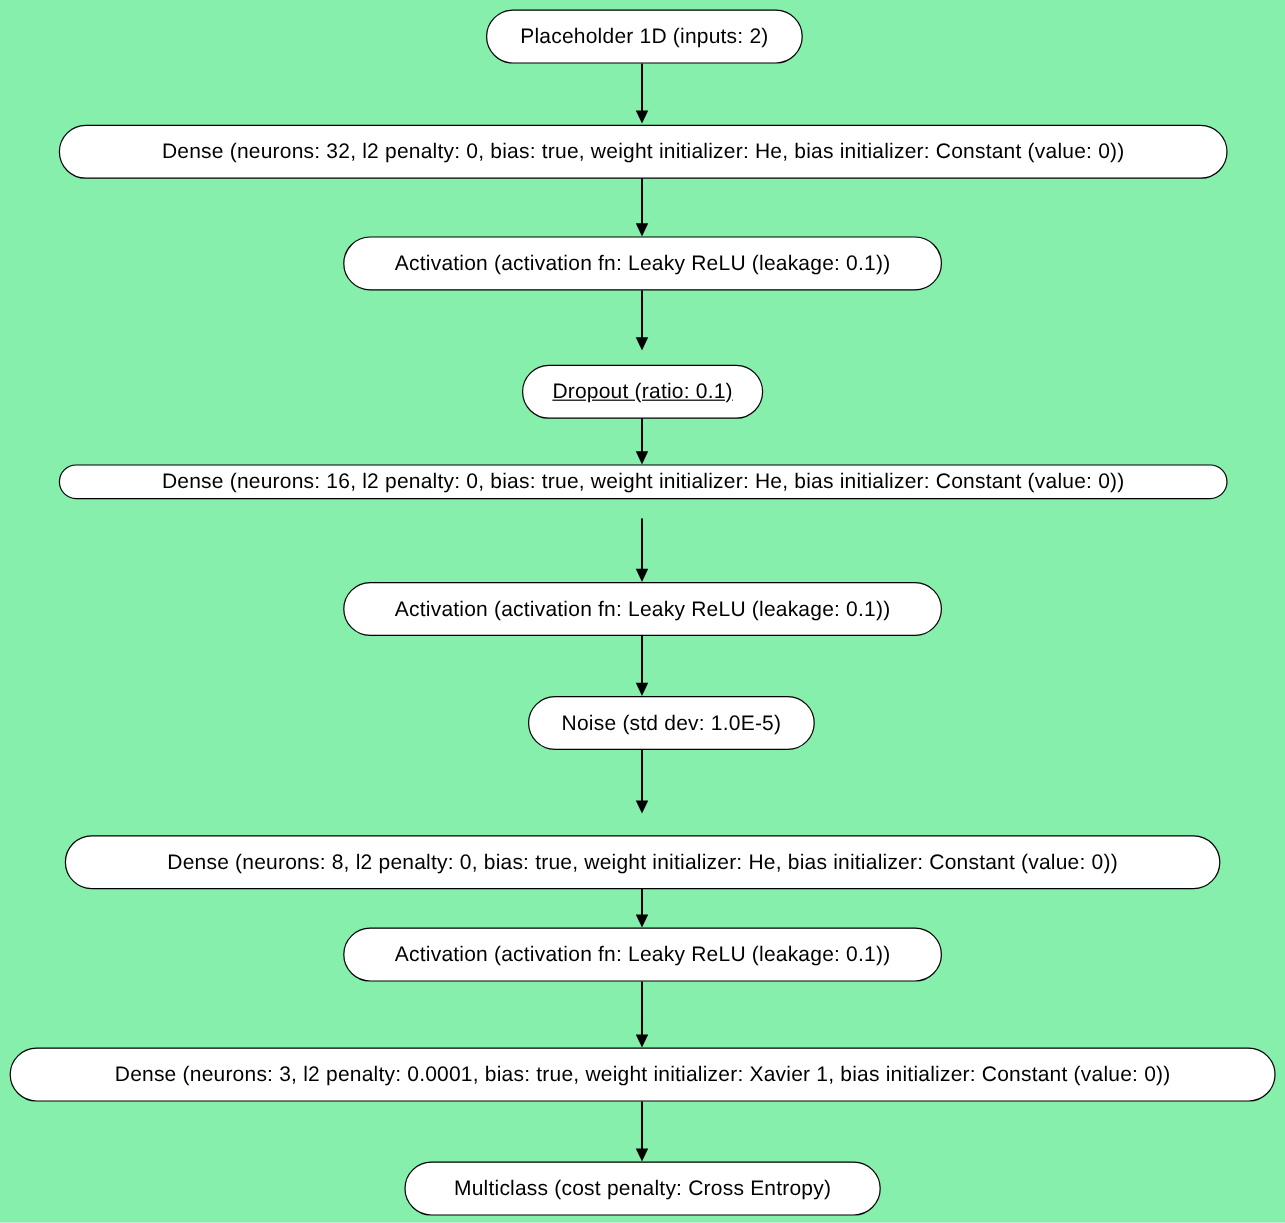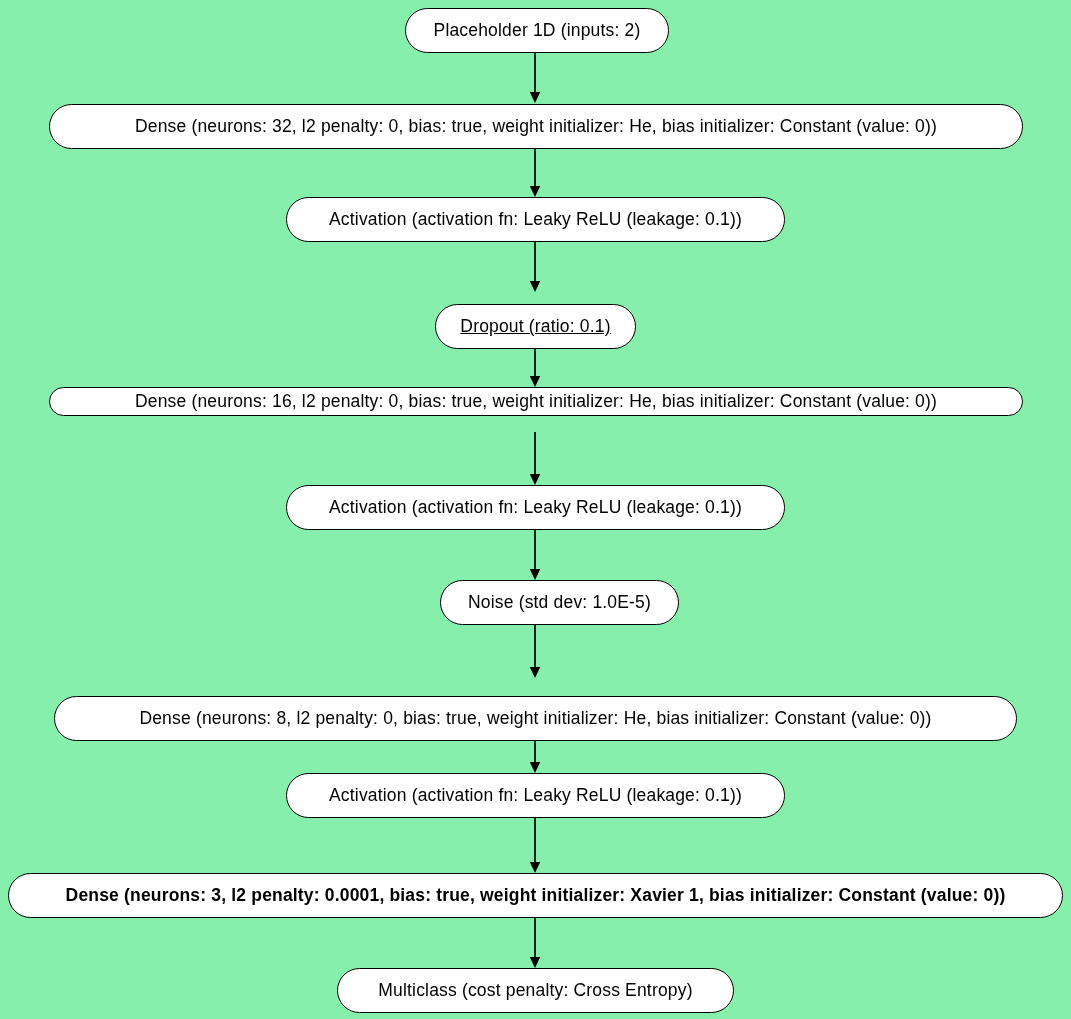--- a/index.html
+++ b/index.html
@@ -136,20 +136,20 @@
       </div>
       <div class="node" style="left: 440px; top: 580px; width: 239px; height: 45px; border-color: rgb(0, 0, 0); background: rgb(255, 255, 255);">
         <span class="node-label">Noise (std dev: 1.0E-5)</span>
       </div>
       <div class="node" style="left: 54px; top: 673px; width: 963px; height: 45px; border-color: rgb(0, 0, 0); background: rgb(255, 255, 255); margin-top: 23px;">
         <span class="node-label">Dense (neurons: 8, l2 penalty: 0, bias: true, weight initializer: He, bias initializer: Constant (value: 0))</span>
       </div>
       <div class="node" style="left: 286px; top: 773px; width: 499px; height: 45px; border-color: rgb(0, 0, 0); background: rgb(255, 255, 255);">
         <span class="node-label">Activation (activation fn: Leaky ReLU (leakage: 0.1))</span>
       </div>
-      <div class="node" style="left: 8px; top: 873px; width: 1055px; height: 45px; border-color: rgb(0, 0, 0); background: rgb(255, 255, 255); font-weight: bold;">
+      <div class="node" style="left: 8px; top: 873px; width: 1055px; height: 45px; border-color: rgb(0, 0, 0); background: rgb(255, 255, 255);">
         <span class="node-label">Dense (neurons: 3, l2 penalty: 0.0001, bias: true, weight initializer: Xavier 1, bias initializer: Constant (value: 0))</span>
       </div>
       <div class="node" style="left: 337px; top: 968px; width: 397px; height: 45px; border-color: rgb(0, 0, 0); background: rgb(255, 255, 255);">
         <span class="node-label">Multiclass (cost penalty: Cross Entropy)</span>
       </div>
     </div>
 </div>
 
 </body></html>

